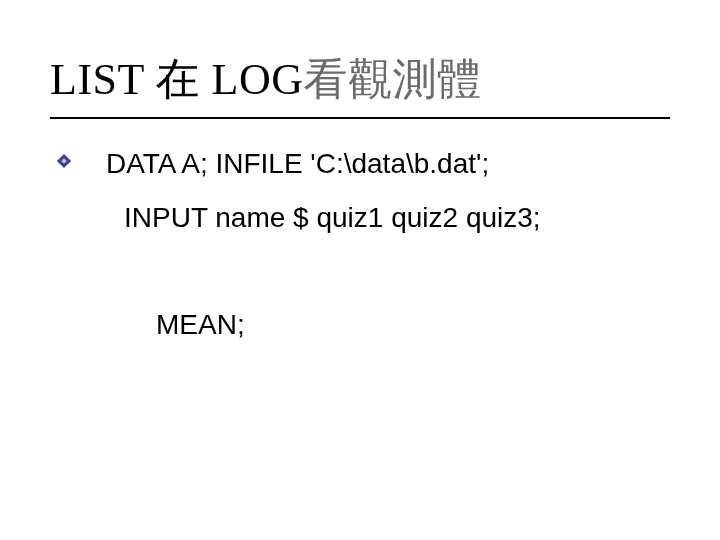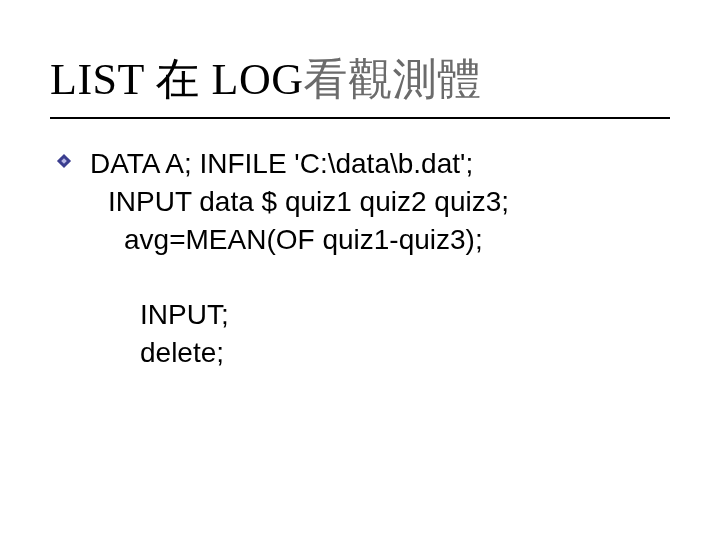--- a/index.html
+++ b/index.html
@@ -51,21 +51,21 @@
     height: 16px;
   }
   .bullet svg {
     display: block;
   }
   .codeblock {
     white-space: pre;
     font-family: Tahoma, "Segoe UI", Arial, sans-serif;
     font-size: 28px;
     line-height: 1.35;
-    margin: 0;
+    margin: 16px;
   }
   .indent1 { padding-left: 18px; }
   .indent2 { padding-left: 34px; }
   .indent3 { padding-left: 50px; }
 </style>
 </head>
 <body>
 
 <div class="slide">
 
@@ -77,21 +77,19 @@
 
   <div class="body">
     <div class="bulleted">
       <span class="bullet">
         <svg width="16" height="16" viewBox="0 0 16 16">
           <rect x="3" y="3" width="10" height="10" fill="#3b3e8f" transform="rotate(45 8 8)"></rect>
           <rect x="6" y="6" width="4" height="4" fill="#b9b9e6" transform="rotate(45 8 8)"></rect>
         </svg>
       </span>
       <div class="codeblock">DATA A; INFILE 'C:\data\b.dat';</div>
-      <div class="codeblock indent1">INPUT data $ quiz1 quiz2 quiz3;</div>
-      <div class="codeblock indent2">avg=MEAN(OF quiz1-quiz3);</div>
+      <div class="codeblock indent1">INPUT name $ quiz1 quiz2 quiz3;</div>
       <div class="codeblock">&nbsp;</div>
-      <div class="codeblock indent3">INPUT;</div>
-      <div class="codeblock indent3">delete;</div>
+      <div class="codeblock indent3">MEAN;</div>
     </div>
   </div>
 
 </div>
 
 </body></html>

